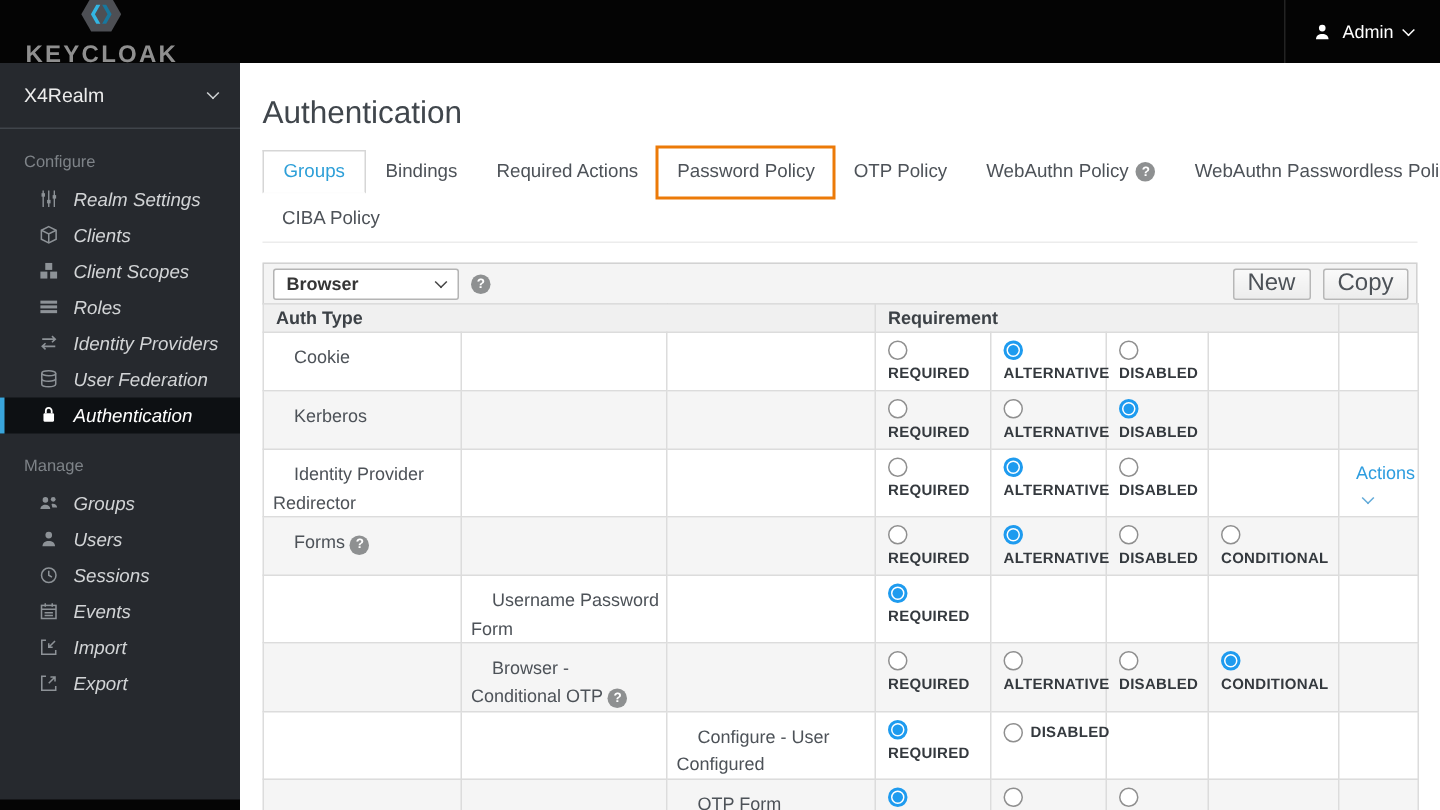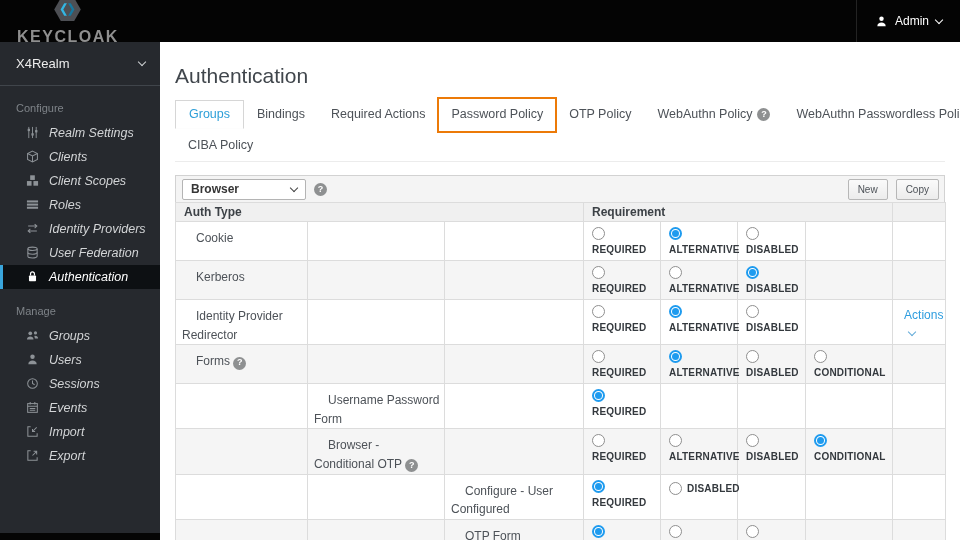--- a/index.html
+++ b/index.html
@@ -74,21 +74,21 @@
     display:flex; align-items:center; padding:0 5px 0 6px; gap:8px;
   }
   .flow-select {
     width:124px; height:21px; background:#fff; border:1px solid #b4b4b4; border-radius:2px;
     display:flex; align-items:center; justify-content:space-between; padding:0 8px;
     font-size:12px; font-weight:bold; color:#363636; cursor:pointer;
   }
   .flow-select .chev { color:#444; }
   .toolbar .spacer { flex:1; }
   .btn {
-    height:21px; padding:0 9px; font-size:10px; color:#4d5258; font-family:inherit;
+    height:21px; padding:0 9px; font-size:16px; color:#4d5258; font-family:inherit;
     background:linear-gradient(#fafafa,#ececec); border:1px solid #b7b7b7; border-radius:2px; cursor:pointer;
   }
   
   table.flow-table { width:100%; border-collapse:collapse; table-layout:fixed; margin-top:-1px; }
   .flow-table th, .flow-table td { border:1px solid #dcdcdc; }
   .flow-table thead th {
     background:#f0f0f0; font-size:12px; font-weight:bold; color:#3c4146;
     text-align:left; padding:2px 8px; height:18px;
   }
   .flow-table td { height:39px; vertical-align:top; font-size:12px; color:#4d5258; background:#fff; }

